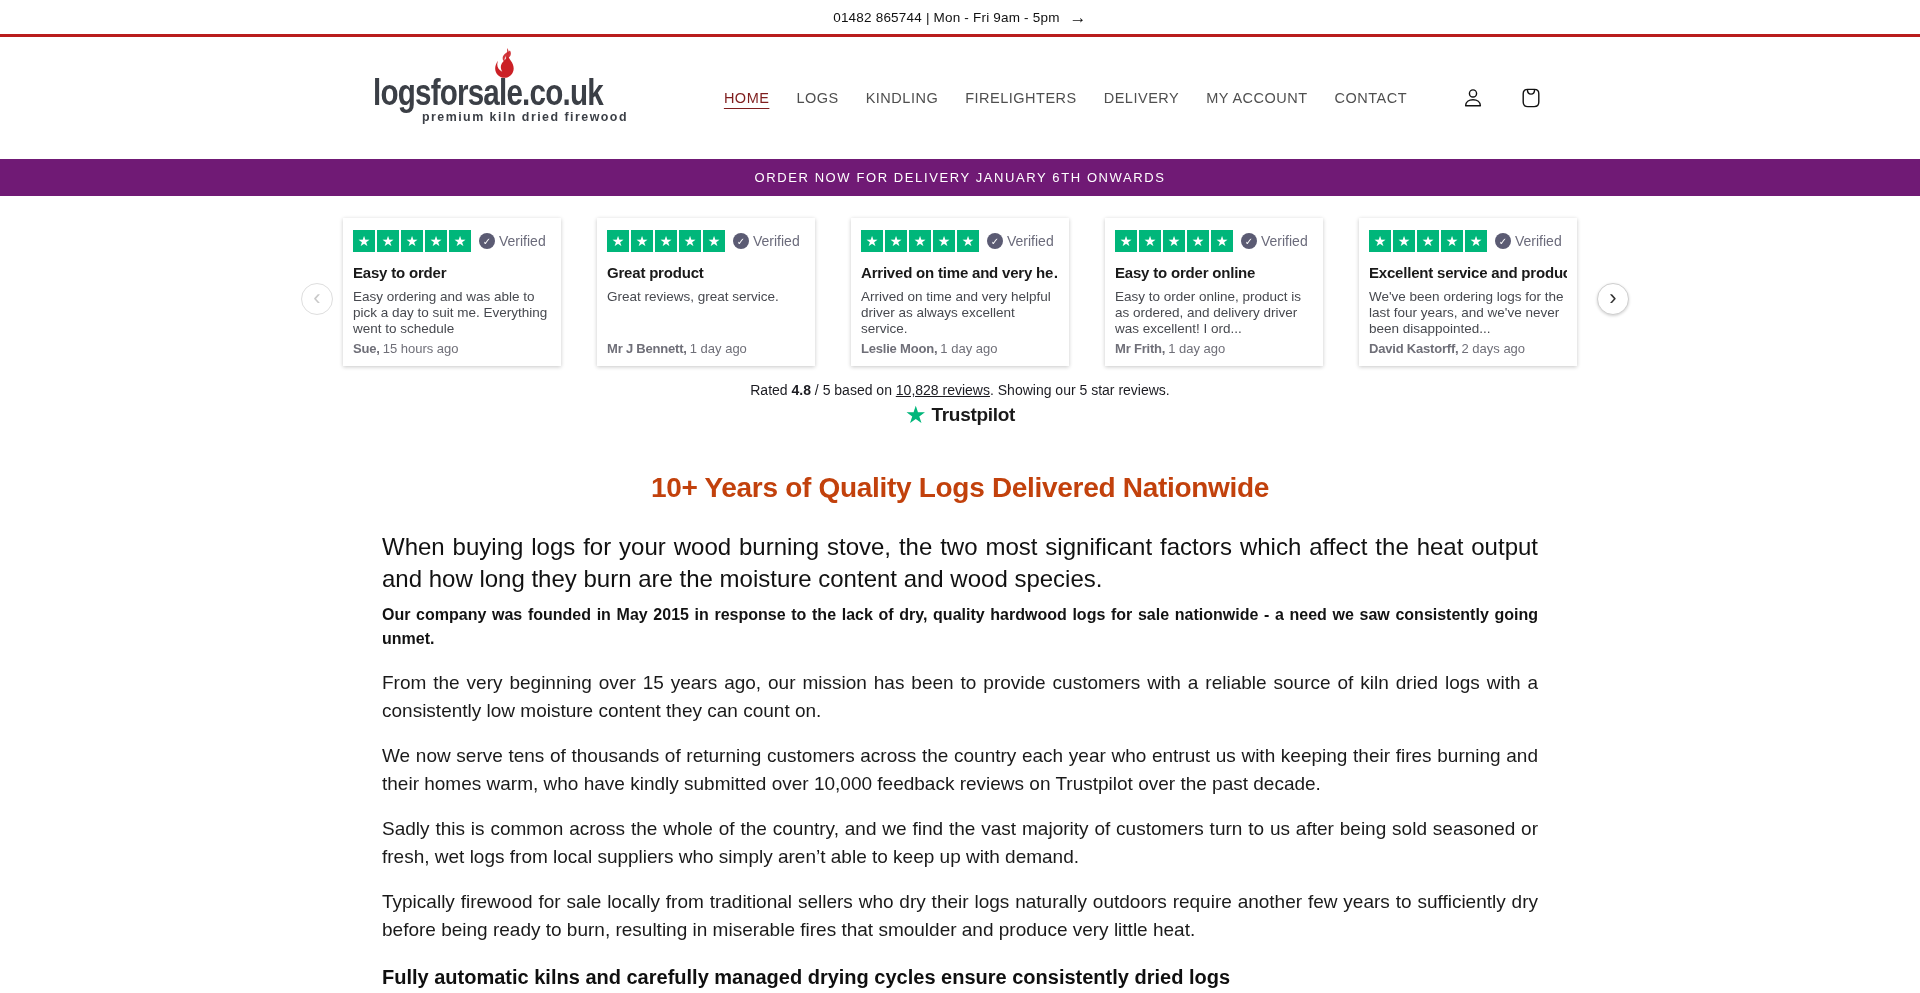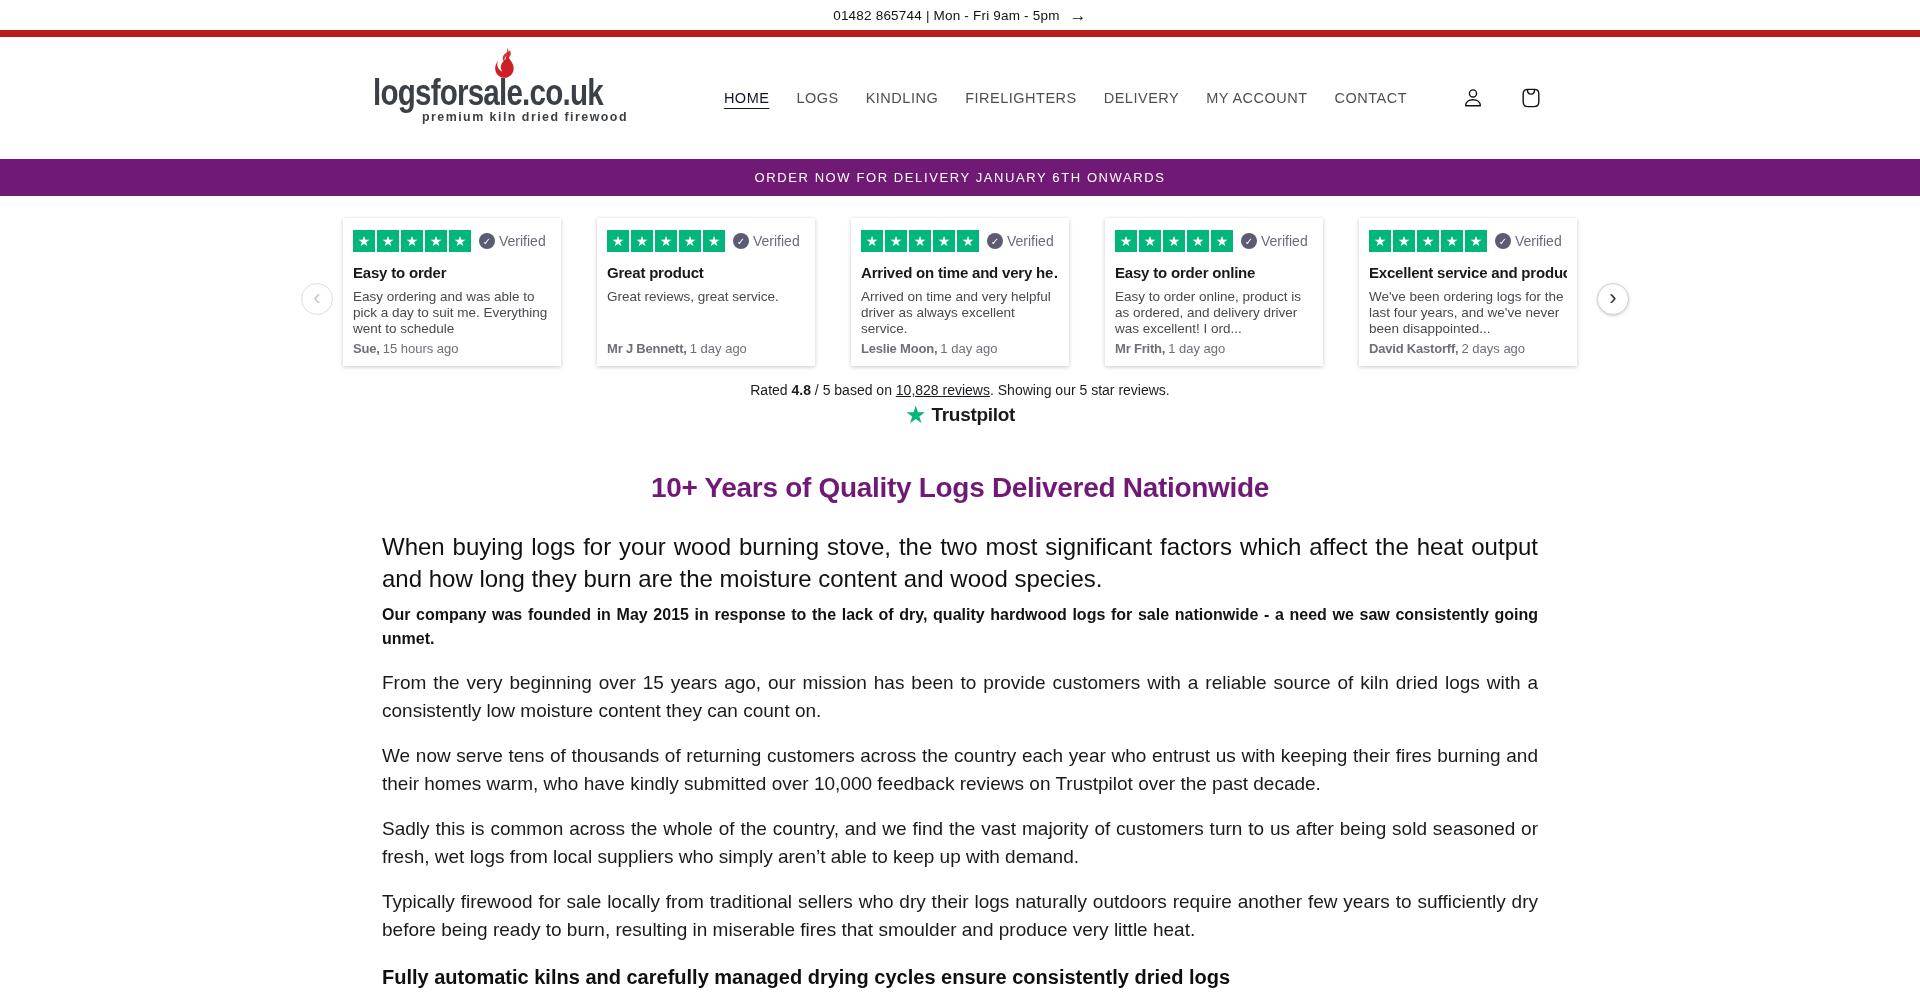--- a/index.html
+++ b/index.html
@@ -2,37 +2,37 @@
 <html><head>
 <meta charset="utf-8">
 <style>
   * { margin:0; padding:0; box-sizing:border-box; }
   html,body { width:1920px; height:993px; overflow:hidden; background:#fff;
     font-family:"Liberation Sans", sans-serif; color:#121212; }
   a { color:inherit; text-decoration:none; }
 
   
   .topbar { height:37px; display:flex; align-items:center; justify-content:center;
-    border-bottom:7px solid #b91c1c; }
+    border-bottom:3px solid #b91c1c; }
   .topbar-link { display:flex; align-items:center; gap:10px; font-size:13.5px; color:#111;
     cursor:pointer; letter-spacing:.2px; }
   .topbar-arrow { font-size:17px; line-height:1; }
 
   
   .header { height:122px; width:1190px; margin:0 auto; display:flex; align-items:center;gap:35px; }
   .logo { position:relative; display:block; width:255px; cursor:pointer; margin-left:8px; }
   .logo-text { display:inline-block; font-size:37px; font-weight:bold; color:#3b3f46;
     letter-spacing:-1px; transform:scaleX(.80); transform-origin:left center; white-space:nowrap; }
   .logo-tagline { display:block; text-align:right; font-size:13.5px; font-weight:bold;
     color:#3b3f46; letter-spacing:1.6px; margin-top:-5px; transform:scaleX(.92);
     transform-origin:right center; white-space:nowrap; }
   .flame { position:absolute; top:-24px; left:118px; width:26px; height:34px; }
   .nav { flex:1; display:flex; justify-content:center; gap:27px; margin-left:50px; }
   .nav a { font-size:14.5px; letter-spacing:.5px; color:#4f4f4f; cursor:pointer; white-space:nowrap; }
-  .nav a.active { color:#0f172a; text-decoration:underline; text-underline-offset:5px; }
+  .nav a.active { color:#7f1d1d; text-decoration:underline; text-underline-offset:5px; }
   .header-actions { display:flex; gap:18px; align-items:center; margin-right:4px; }
   .icon-btn { background:none; border:none; cursor:pointer; width:40px; height:40px;
     display:flex; align-items:center; justify-content:center; }
   .icon-btn svg { width:26px; height:26px; }
 
   
   .banner { height:37px; background:#701a75; display:flex; align-items:center; justify-content:center; }
   .banner span { color:#fff; font-size:13px; letter-spacing:1.6px; }
 
   
@@ -62,21 +62,21 @@
 
   .tp-summary { margin-top:16px; text-align:center; font-size:14px; color:#1b1b21; }
   .tp-summary a { text-decoration:underline; cursor:pointer; }
   .tp-logo-row { margin-top:5px; display:flex; align-items:center; justify-content:center; gap:5px; }
   .tp-logo-star { color:#00b67a; font-size:24px; line-height:1; }
   .tp-logo-text { font-size:19px; font-weight:bold; color:#191919; letter-spacing:-.3px; }
 
   
   .content { width:1156px; margin:0 auto; }
   .content h2 { margin-top:44px; text-align:center; font-size:28px; line-height:34px;
-    color:#701a75; letter-spacing:-.3px; }
+    color:#c2410c; letter-spacing:-.3px; }
   .intro { margin-top:26px; font-size:24px; line-height:32px; color:#111; text-align:justify; }
   .p-bold { margin-top:8px; font-size:16px; line-height:24px; font-weight:bold; color:#121212;
     text-align:justify; }
   .para { margin-top:18px; font-size:19px; line-height:27.5px; color:#1a1a1a; text-align:justify; }
   .sub-heading { margin-top:22px; font-size:20px; line-height:25px; font-weight:bold; color:#0f0f0f; }
 </style>
 </head>
 <body>
 
 <div class="topbar">

